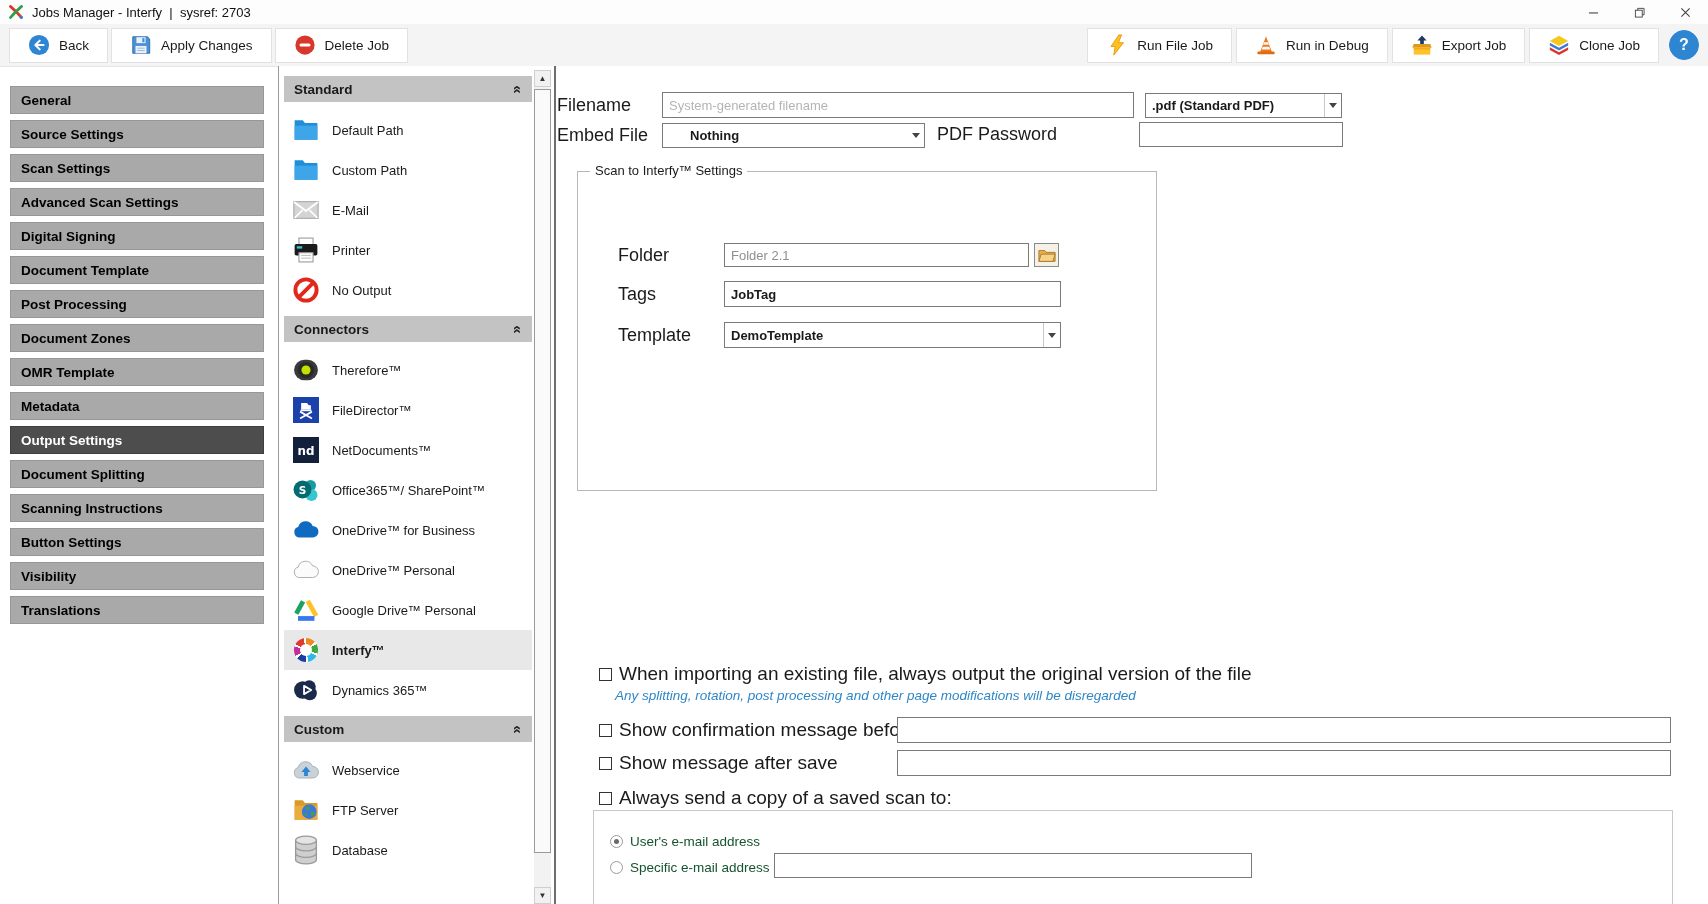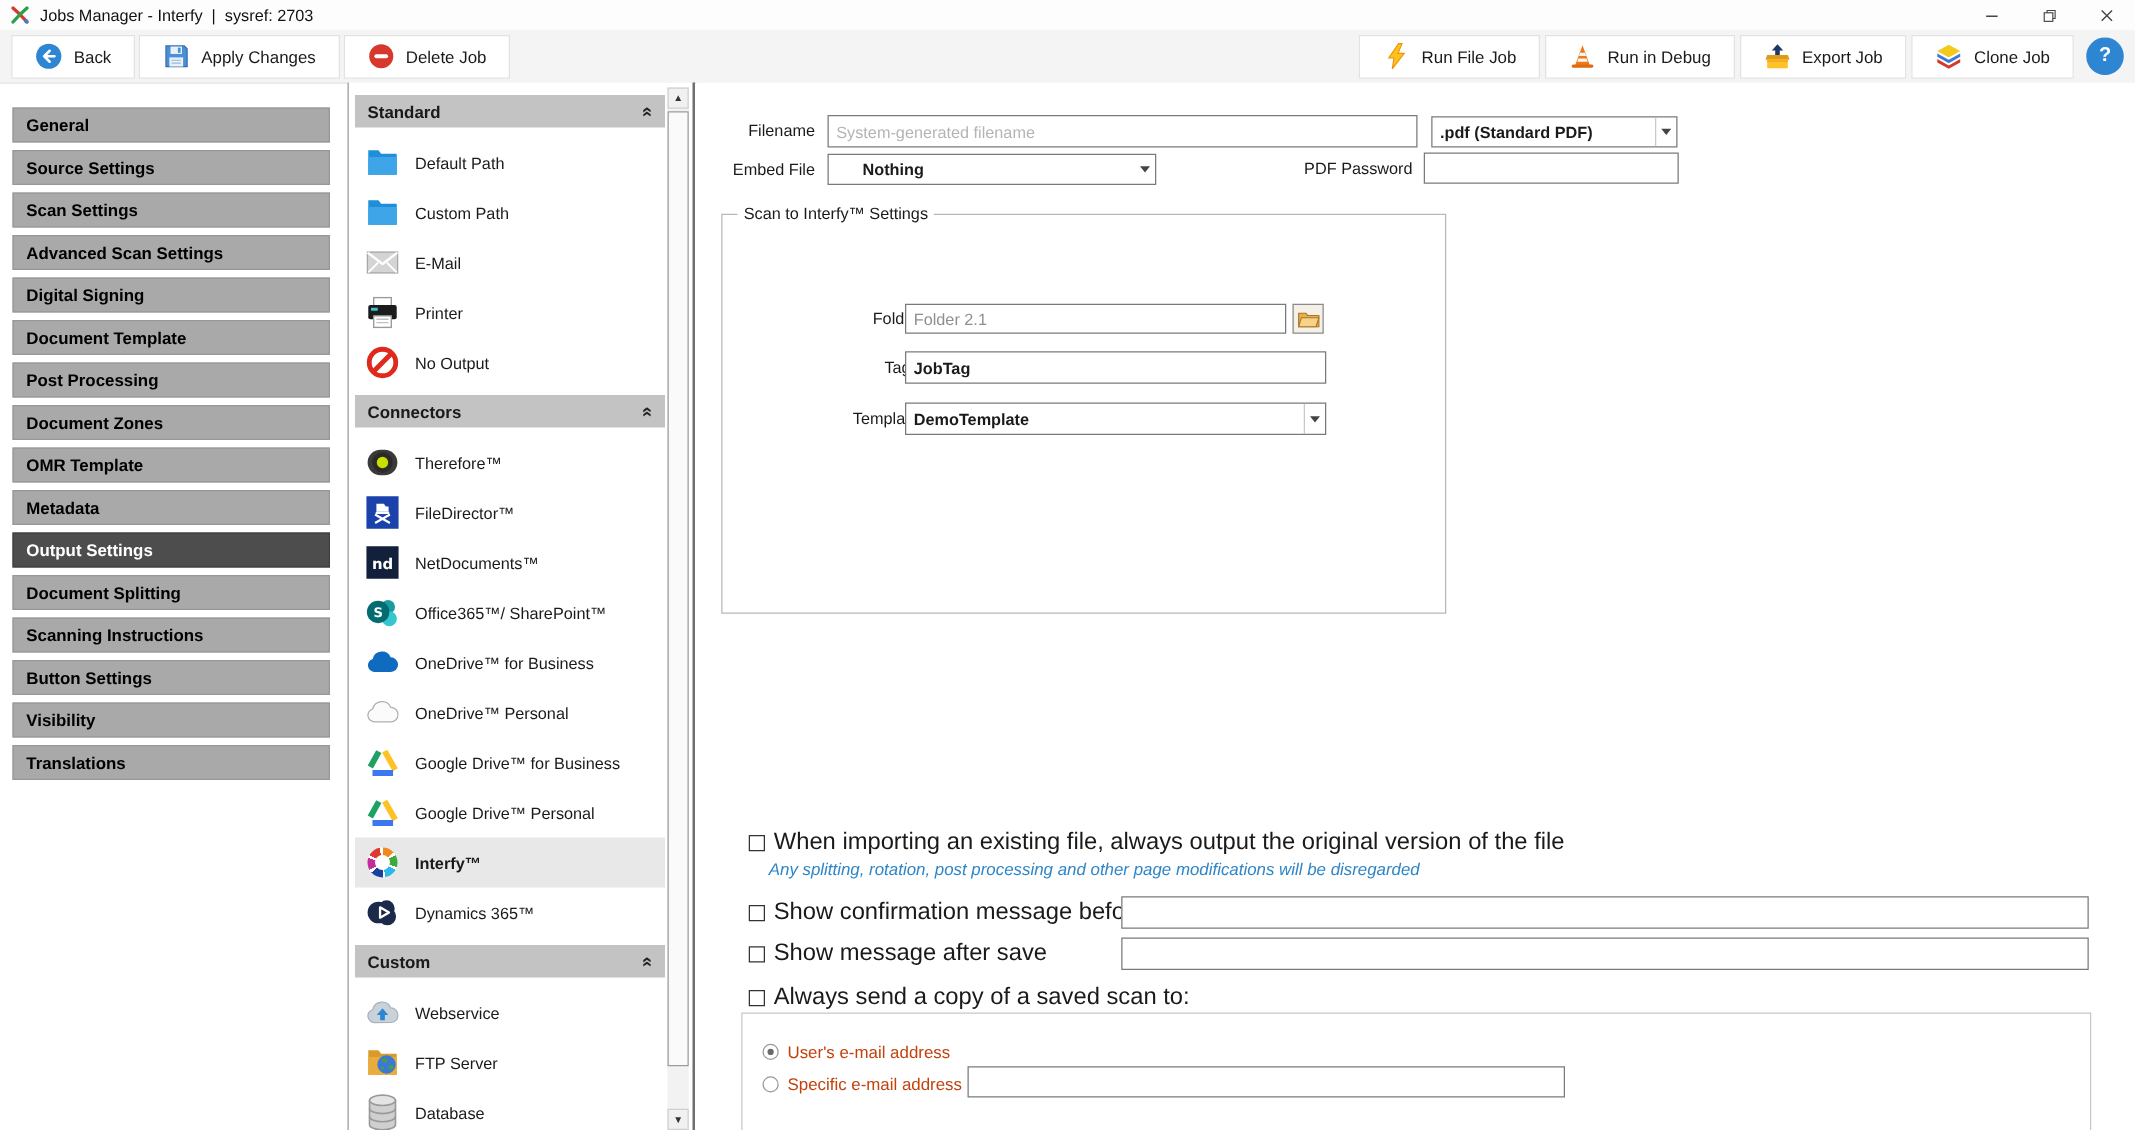--- a/index.html
+++ b/index.html
@@ -56,21 +56,21 @@
 
   
   .scrollbar { position:absolute; right:3px; top:4px; bottom:0; width:17px; background:#f2f2f2; }
   .sb-btn { position:absolute; left:0; right:0; height:17px; background:#f1f1f1; border:1px solid #cfcfcf;
     display:flex; align-items:center; justify-content:center; font-size:8px; color:#333; }
   .sb-btn.up { top:0; } .sb-btn.down { bottom:0; }
   .sb-thumb { position:absolute; left:0; right:0; top:19px; height:764px; background:#fafafa; border:1px solid #9a9a9a; }
 
   
   .main { position:absolute; left:557px; top:66px; right:0; bottom:0; background:#fff; overflow:hidden; }
-  .lbl { position:absolute; height:26px; line-height:26px; font-size:13px; text-align:right; }
+  .lbl { position:absolute; height:26px; line-height:26px; font-size:18px; }
   .tinput { position:absolute; border:1px solid #7a7a7a; background:#fff; font-family:inherit;
     font-size:13px; font-weight:600; padding:0 6px; color:#1a1a1a; }
   .tinput::placeholder { color:#b4b4b4; font-weight:400; }
   .tinput.readonly { color:#8f8f8f; font-weight:400; }
   .combo { position:absolute; border:1px solid #7a7a7a; background:#fff; display:flex; align-items:center; padding:0 0 0 6px; }
   .combo .val { flex:1; font-size:13px; font-weight:600; white-space:nowrap; overflow:hidden; }
   .combo .arrow-box { width:17px; align-self:stretch; display:flex; align-items:center; justify-content:center; }
   .combo.sep .arrow-box { border-left:1px solid #c8c8c8; }
   .tri { width:0; height:0; border-left:4px solid transparent; border-right:4px solid transparent; border-top:5px solid #444; }
 
@@ -83,21 +83,21 @@
   .browse-btn svg { width:18px; height:15px; }
 
   .check-row { position:absolute; display:flex; align-items:center; gap:7px; height:16px; }
   .checkbox { width:13px; height:13px; border:1px solid #333; background:#fff; flex:0 0 auto; }
   .check-label { font-size:19px; }
   .note { position:absolute; font-style:italic; color:#2E86C8; font-size:13.5px; }
 
   .radio-row { position:absolute; display:flex; align-items:center; gap:7px; height:16px; }
   .radio { width:13px; height:13px; border:1px solid #9a9a9a; border-radius:50%; background:#fff; position:relative; flex:0 0 auto; }
   .radio.selected::after { content:''; position:absolute; inset:3px; border-radius:50%; background:#6a6a6a; }
-  .radio-label { font-size:13.5px; color:#c2410c; }
+  .radio-label { font-size:13.5px; color:#14532d; }
 </style>
 </head>
 <body>
 
 <div class="titlebar">
   <span class="app-icon">
     <svg viewBox="0 0 20 20">
         <path d="M3 3 Q10 9 17 17" stroke="#D8382C" stroke-width="3.4" fill="none" stroke-linecap="round"></path>
         <path d="M17 3 Q10 9 3 17" stroke="#2E9E49" stroke-width="3.4" fill="none" stroke-linecap="round"></path>
         <circle cx="16.4" cy="16.4" r="2.1" fill="#2E86D3"></circle>
@@ -340,30 +340,20 @@
         <span class="conn-label">OneDrive™ Personal</span>
       </div>
       <div class="conn-item">
         <span class="icon">
           <svg viewBox="0 0 24 22">
             <line x1="9.3" y1="3" x2="3" y2="14.3" stroke="#1DA261" stroke-width="4.4"></line>
             <line x1="13.6" y1="2.6" x2="21.4" y2="16.4" stroke="#FFC226" stroke-width="4.4"></line>
             <line x1="4.6" y1="18.8" x2="19.8" y2="18.8" stroke="#3B78F0" stroke-width="4.4"></line>
           </svg>
         </span>
-        <span class="conn-label">Google Drive™ for Business</span>
-      </div>
-      <div class="conn-item">
-        <span class="icon">
-          <svg viewBox="0 0 24 22">
-            <line x1="9.3" y1="3" x2="3" y2="14.3" stroke="#1DA261" stroke-width="4.4"></line>
-            <line x1="13.6" y1="2.6" x2="21.4" y2="16.4" stroke="#FFC226" stroke-width="4.4"></line>
-            <line x1="4.6" y1="18.8" x2="19.8" y2="18.8" stroke="#3B78F0" stroke-width="4.4"></line>
-          </svg>
-        </span>
         <span class="conn-label">Google Drive™ Personal</span>
       </div>
       <div class="conn-item selected">
         <span class="icon">
           <span class="ring"></span>
         </span>
         <span class="conn-label">Interfy™</span>
       </div>
       <div class="conn-item">
         <span class="icon">

